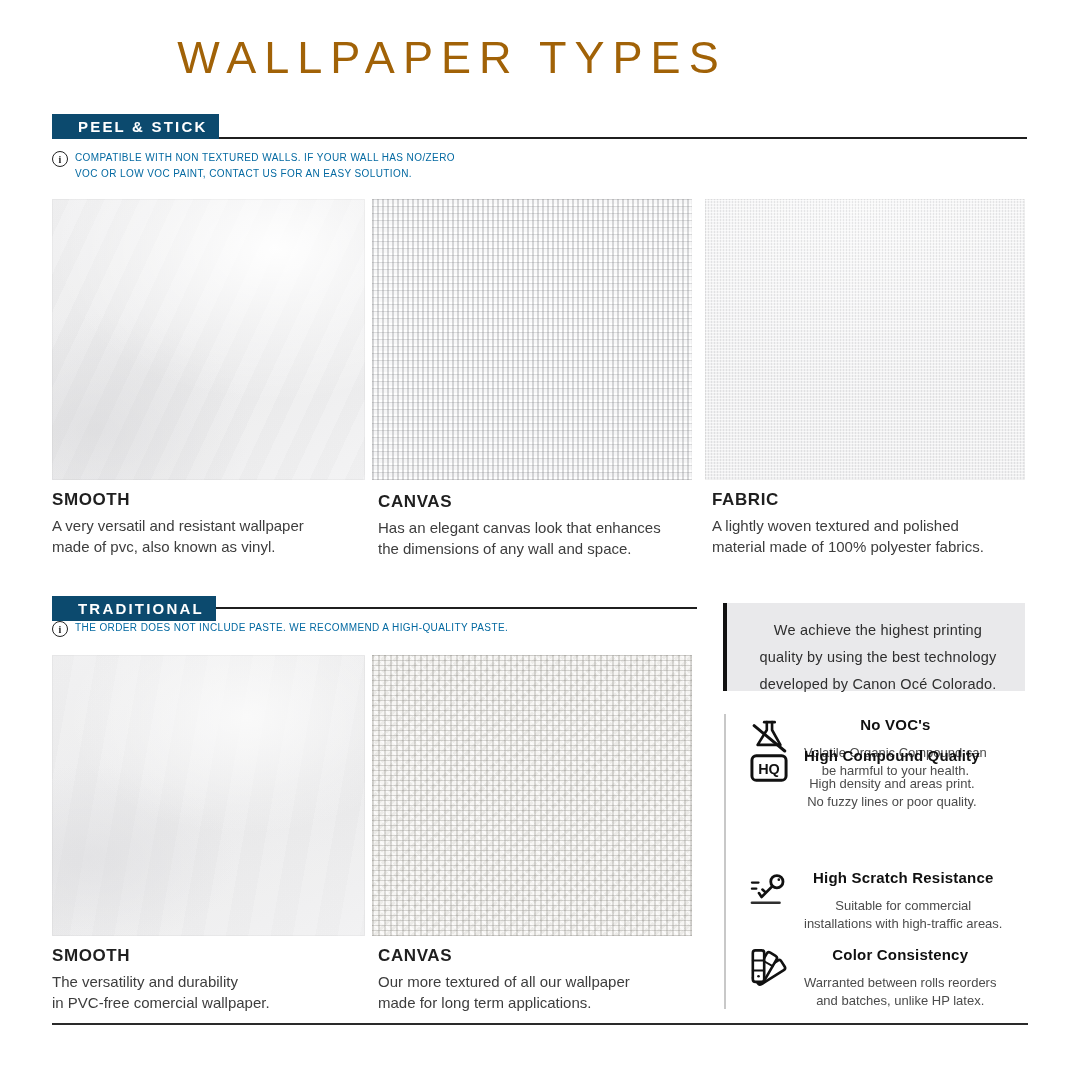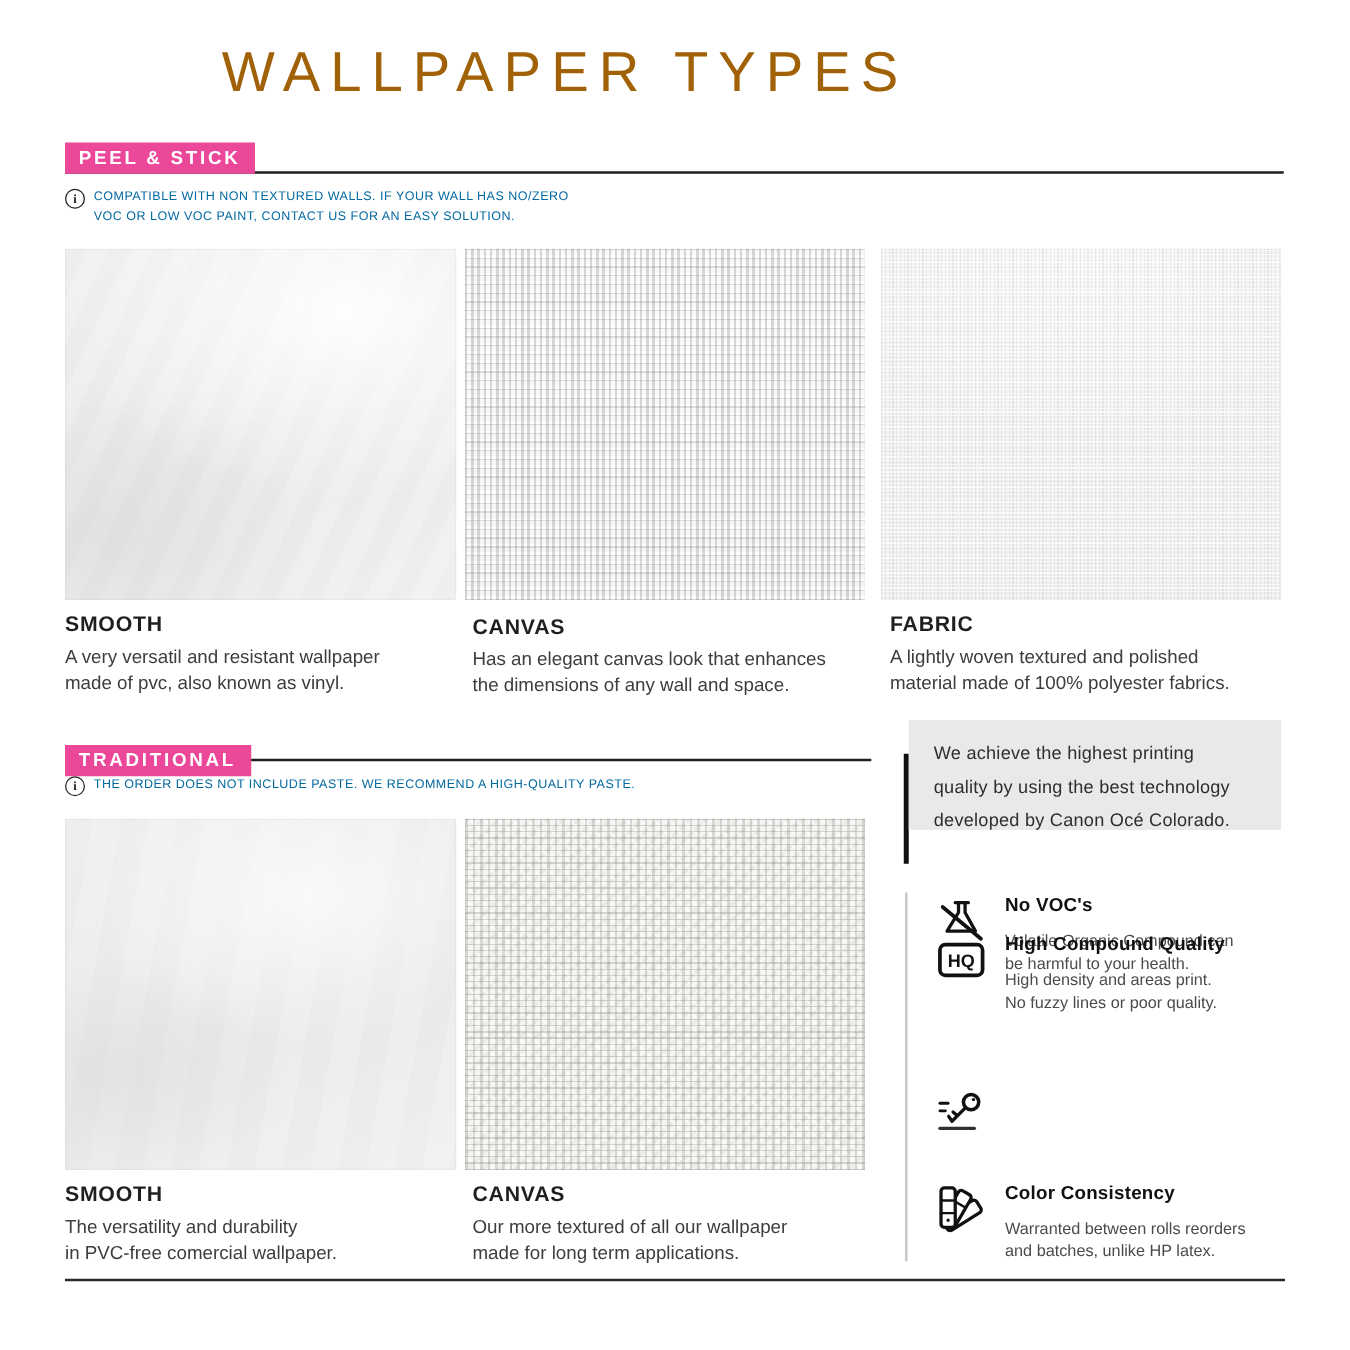--- a/index.html
+++ b/index.html
@@ -11,22 +11,22 @@
   .pre{white-space:pre-line;}
 
   
   .page-title{
     left:52px;top:32px;width:800px;text-align:center;
     font-size:45px;font-weight:400;letter-spacing:8px;color:#a16207;
   }
 
   
   .badge{
-    background:#ec4899;color:#ffffff;font-size:15px;font-weight:600;
-    letter-spacing:2.2px;padding:5px 12px 5px 11px;display:inline-block;
+    background:#0c4a6e;color:#ffffff;font-size:15px;font-weight:600;
+    letter-spacing:2.2px;padding:5px 12px 5px 26px;display:inline-block;
     line-height:1;z-index:2;
   }
   .rule{height:2px;background:#1f1f1f;}
   .rule-thin{height:1.5px;background:#2a2a2a;}
 
   
   .note-row{display:flex;align-items:flex-start;gap:7px;}
   .info-icon{
     width:14px;height:14px;border:1.4px solid #222;border-radius:50%;
     display:flex;align-items:center;justify-content:center;
@@ -81,21 +81,21 @@
   .swatch-name{font-size:17px;font-weight:700;letter-spacing:0.6px;color:#1f1f1f;}
   .swatch-desc{font-size:15px;color:#3d3d3d;line-height:1.38;margin-top:6px;}
 
   
   .quote-bar{width:4px;background:#111111;}
   .quote-box{
     background:#e9e9eb;padding:14px 16px 0 20px;
     font-size:14.5px;color:#2e2e2e;line-height:1.85;letter-spacing:0.2px;
   }
   .features-border{width:1.5px;background:#c8c8c8;}
-  .feature-item{display:flex;gap:14px;align-items:flex-start;}
+  .feature-item{display:flex;gap:14px;align-items:flex-start;text-align:center;}
   .feature-icon{flex:0 0 auto;width:42px;height:42px;}
   .feature-title{font-size:15px;font-weight:700;color:#101010;letter-spacing:0.2px;}
   .feature-desc{font-size:13px;color:#4b4b4b;line-height:1.42;margin-top:11px;}
 </style>
 </head>
 <body>
 
 <div class="canvas">
 
   <div class="abs page-title">WALLPAPER TYPES</div>
@@ -151,21 +151,21 @@
   </div>
   <div class="abs" style="left:378px;top:946px;width:318px;">
     <div class="swatch-name">CANVAS</div>
     <div class="swatch-desc pre">Our more textured of all our wallpaper
 made for long term applications.</div>
   </div>
 
   <div class="abs rule-thin" style="left:52px;top:1023px;width:976px;"></div>
 
   <div class="abs quote-bar" style="left:723px;top:603px;height:88px;"></div>
-  <div class="abs quote-box pre" style="left:727px;top:576px;width:262px;height:74px;">We achieve the highest printing
+  <div class="abs quote-box pre" style="left:727px;top:603px;width:262px;height:74px;text-align:center;">We achieve the highest printing
 quality by using the best technology
 developed by Canon Océ Colorado.</div>
 
   <div class="abs features-border" style="left:724px;top:714px;height:295px;"></div>
 
   <div class="abs feature-item" style="left:748px;top:716px;width:280px;">
     <svg class="feature-icon" viewBox="0 0 48 48" fill="none" stroke="#111" stroke-linecap="round" stroke-linejoin="round">
       <path d="M18.5 7 H30.5" stroke-width="3"></path>
       <path d="M21.5 7 V16 L11 33 H37 L27.5 16 V7" stroke-width="3"></path>
       <path d="M7 11 L42 40" stroke-width="3.4"></path>
@@ -191,20 +191,25 @@
 
   <div class="abs feature-item" style="left:748px;top:869px;width:280px;">
     <svg class="feature-icon" viewBox="0 0 48 48" fill="none" stroke="#111" stroke-linecap="round" stroke-linejoin="round">
       <circle cx="33" cy="14.5" r="7" stroke-width="3.2"></circle>
       <circle cx="35.2" cy="12.2" r="1.5" fill="#111" stroke="none"></circle>
       <path d="M27.5 20 L15.5 32 M15.5 32 L12.5 27.5 M20.5 27 L16.5 23.5" stroke-width="3"></path>
       <path d="M4.5 15.5 H12" stroke-width="2.6"></path>
       <path d="M4.5 22.5 H9.5" stroke-width="2.6"></path>
       <path d="M4.5 38.5 H36" stroke-width="3" stroke="#2f2f2f"></path>
     </svg>
+    <div>
+      <div class="feature-title">High Scratch Resistance</div>
+      <div class="feature-desc pre">Suitable for commercial
+installations with high-traffic areas.</div>
+    </div>
   </div>
 
   <div class="abs feature-item" style="left:748px;top:946px;width:280px;">
     <svg class="feature-icon" viewBox="0 0 48 48" fill="none" stroke="#111" stroke-linecap="round" stroke-linejoin="round">
       <g transform="rotate(58 12 38)">
         <rect x="5.5" y="5" width="13" height="36" rx="3" stroke-width="3" fill="#fff"></rect>
       </g>
       <g transform="rotate(30 12 38)">
         <rect x="5.5" y="5" width="13" height="36" rx="3" stroke-width="3" fill="#fff"></rect>
         <path d="M5.5 17 H18.5" stroke-width="2.2"></path>

